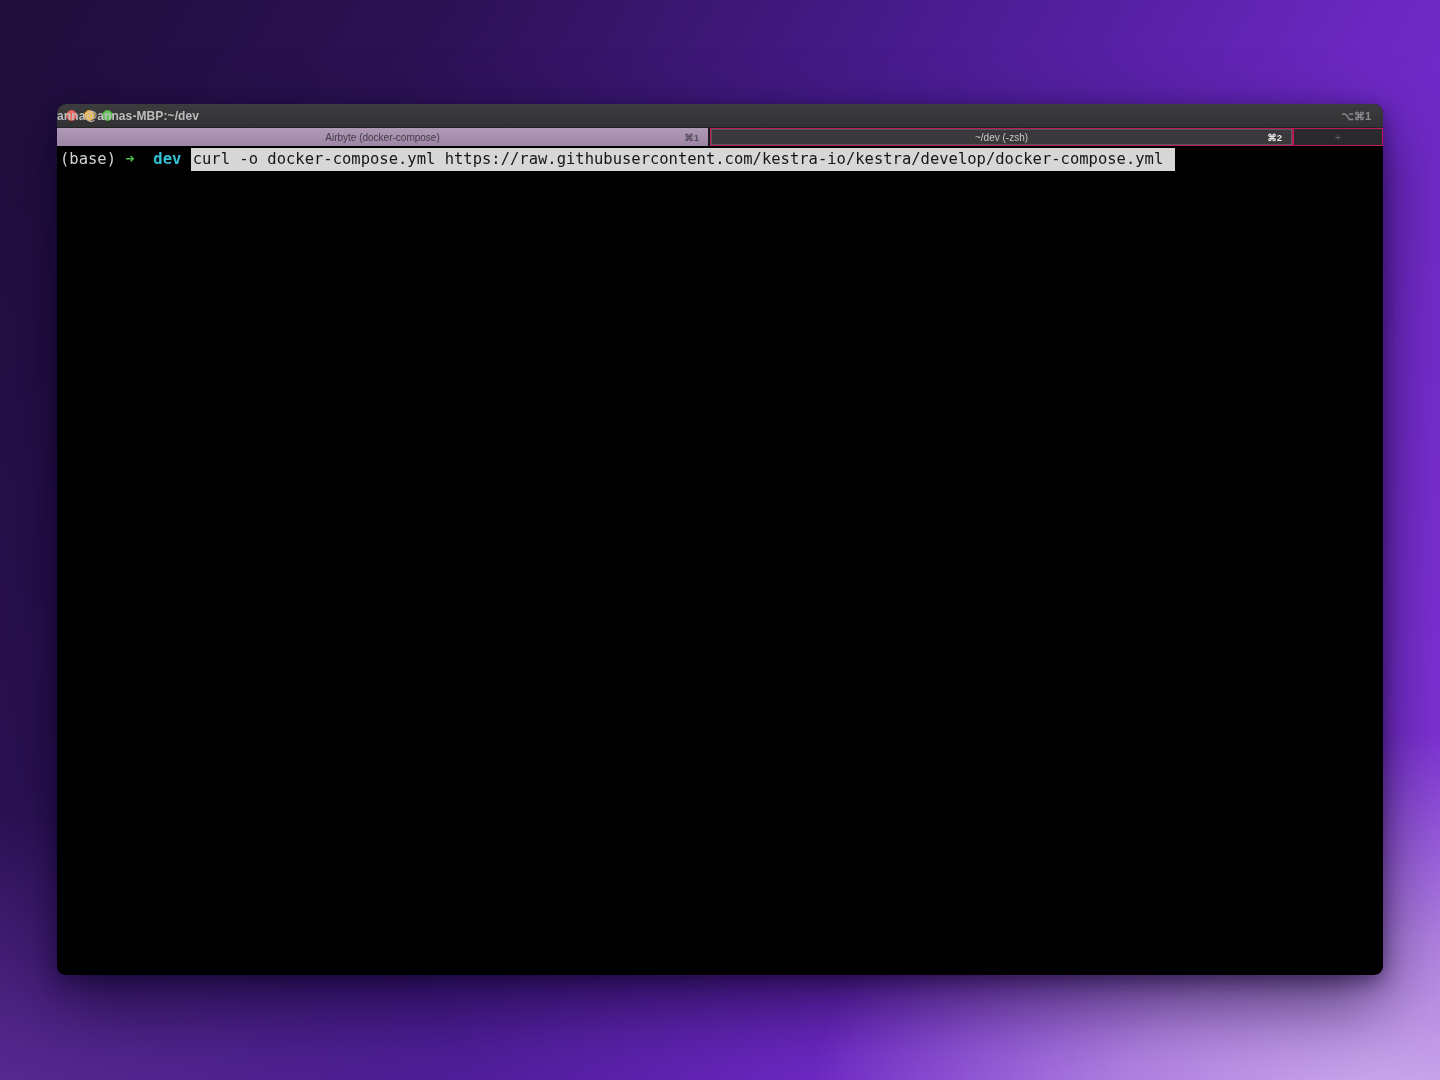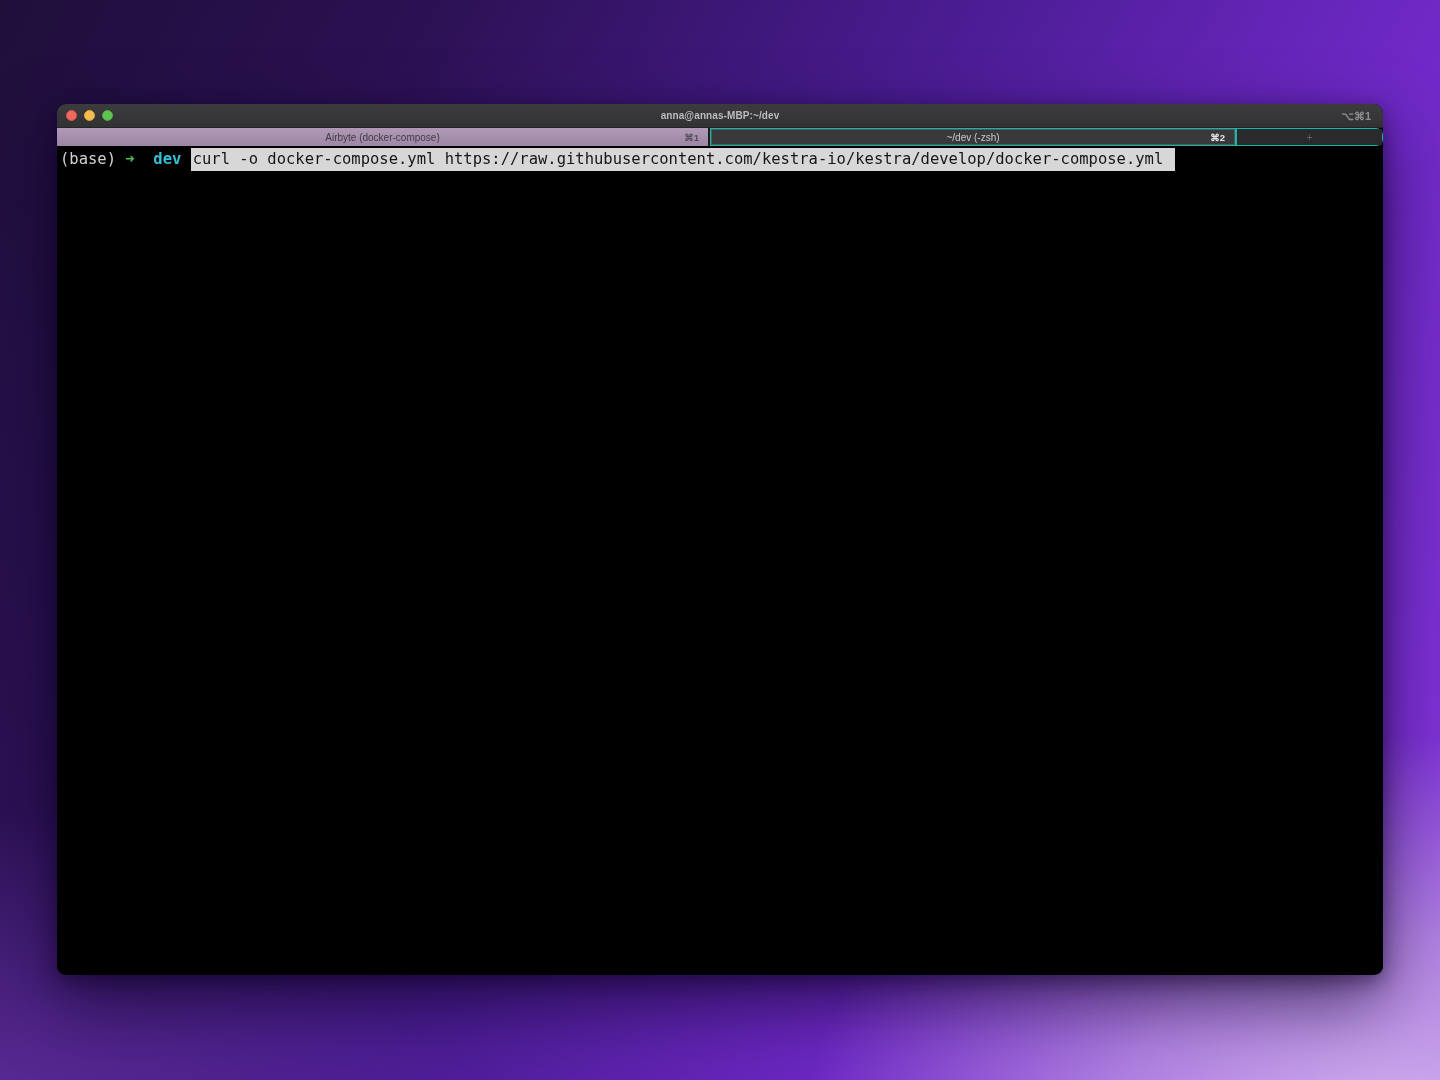--- a/index.html
+++ b/index.html
@@ -51,44 +51,43 @@
   .light {
     width: 11px; height: 11px;
     border-radius: 50%;
   }
   .light.red    { background: #ee6a5f; border: 0.5px solid #d9574d; }
   .light.yellow { background: #f5bd4f; border: 0.5px solid #e0a73c; }
   .light.green  { background: #5fc454; border: 0.5px solid #4aad3f; }
   .win-title {
     position: absolute;
     left: 0; right: 0;
-    text-align: center;
-    font-size: 10px;
+    text-align: left;
+    font-size: 12px;
     font-weight: bold;
     color: #bcbcbe;
     letter-spacing: 0.1px;
     pointer-events: none;
   }
   .win-shortcut {
     position: absolute;
     right: 12px;
     top: 0;
     line-height: 24px;
     font-size: 11px;
     color: #8d8d90;
     font-weight: bold;
   }
 
   
   .tabbar {
     height: 18px;
-    background: #14b8a6;
+    background: #be185d;
     display: flex;
     align-items: stretch;
-    border-radius: 7px;
   }
   .tab {
     position: relative;
     display: flex;
     align-items: center;
     justify-content: center;
     font-size: 10px;
   }
   .tab .tab-label { pointer-events: none; }
   .tab .tab-key {
@@ -98,21 +97,21 @@
     font-weight: bold;
   }
   .tab.active {
     width: 653px;
     background: linear-gradient(#b19ab7, #9d86a5);
     color: #413c46;
     border-right: 2px solid #1c1c1e;
   }
   .tab.active .tab-key { color: #554e5c; }
   .tab.inactive {
-    width: 524px;
+    width: 581px;
     background: #39393b;
     color: #c9c9cb;
     border: 1px solid #58585a;
     margin: 1px 0 1px 1px;
   }
   .tab.inactive .tab-key { color: #e8e8ea; }
   .newtab {
     flex: 1;
     background: #2a2a2c;
     color: #606062;

